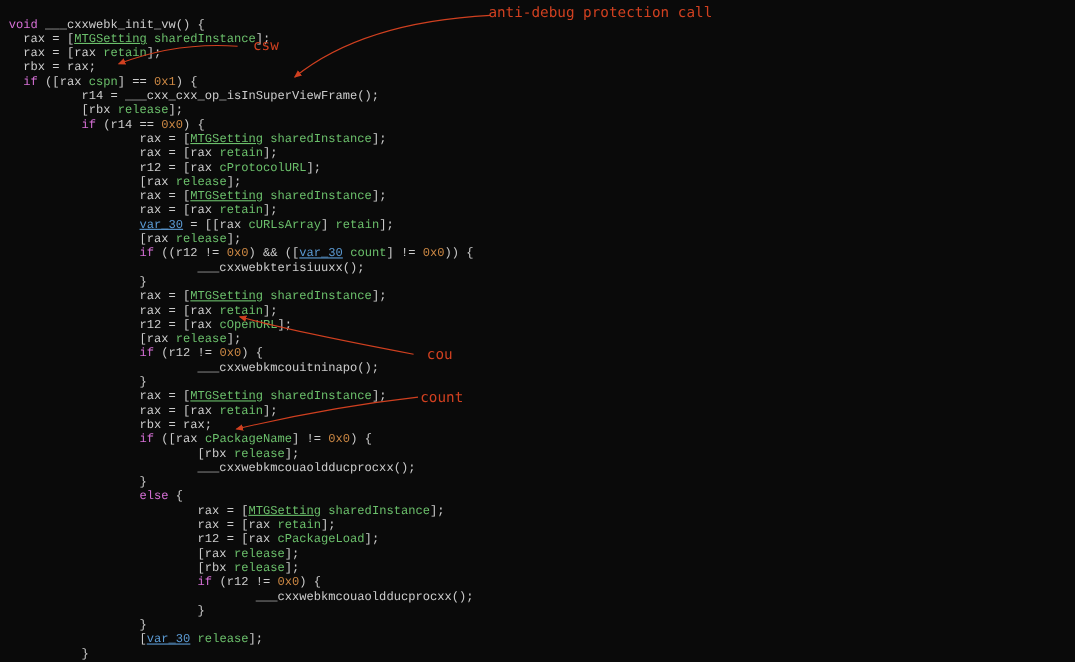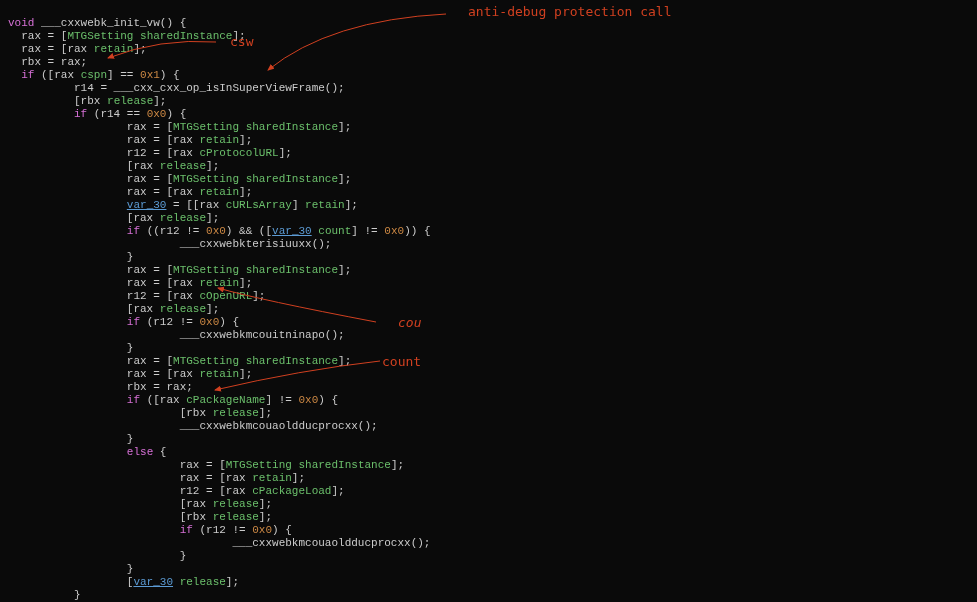--- a/index.html
+++ b/index.html
@@ -13,21 +13,21 @@
     height: 602px;
     overflow: hidden;
     position: relative;
   }
   .code-container {
     padding: 4px 8px;
     white-space: pre;
     position: relative;
   }
   .kw { color: #d670d6; }     
-  .cls { color: #6bbf6b; }     
+  .cls { color: #6bbf6b; text-decoration: underline; }     
   .sel { color: #6bbf6b; font-family: Liberation Mono, monospace; }     
   .num { color: #cc8844; text-align: center; }     
   .var { color: #5c9bd4; text-decoration: underline; }
 
   .annotation {
     position: absolute;
     color: #d04020;
     font-size: 13px;
     font-family: Menlo, Monaco, Consolas, monospace;
     pointer-events: none;
@@ -94,22 +94,22 @@
 <span><span>                          </span><span class="kw">if</span><span> (r12 != </span><span class="num">0x0</span><span>) {</span></span>
 <span>                                  ___cxxwebkmcouaoldducprocxx();</span>
 <span>                          }</span>
 <span>                  }</span>
 <span><span>                  [</span><span class="var">var_30</span><span> </span><span class="sel">release</span><span>];</span></span>
 <span>          }</span>
 
 </div>
 
 <div class="annotation" style="left:230px; top:35px;">csw</div>
-<div class="annotation" style="left:468px; top:5px;">anti-debug protection call</div>
-<div class="annotation" style="left:398px; top:316px;font-style:italic;">cou</div>
+<div class="annotation" style="left:444px; top:5px;">anti-debug protection call</div>
+<div class="annotation" style="left:388px; top:316px;">cou</div>
 <div class="annotation" style="left:382px; top:355px;">count</div>
 
 <svg class="arrows">
   <defs>
     <marker id="ah" markerWidth="8" markerHeight="8" refX="6" refY="3" orient="auto">
       <path d="M0,0 L7,3 L0,6 Z" class="arrow-head"></path>
     </marker>
   </defs>
 
   <path class="arrow-path" d="M 216,42 Q 160,38 108,58" marker-end="url(#ah)"></path>

